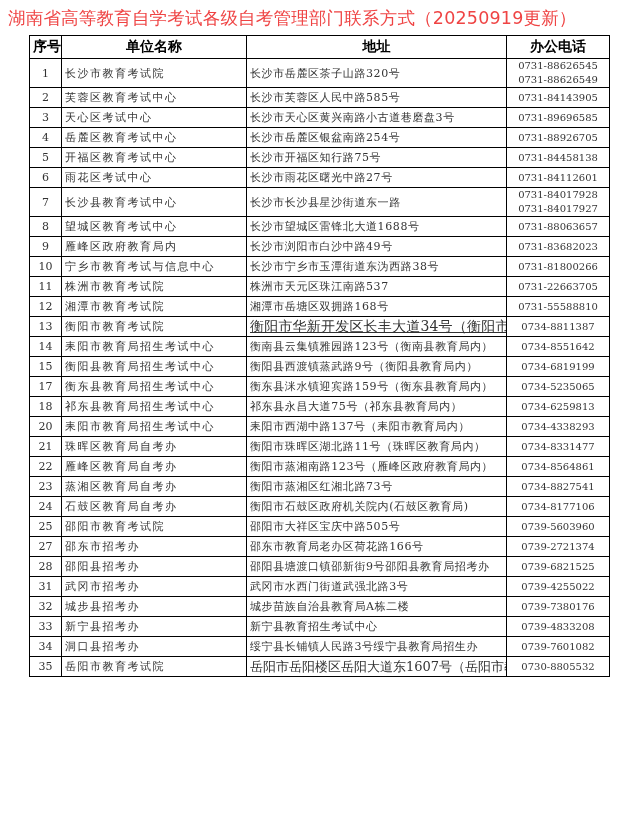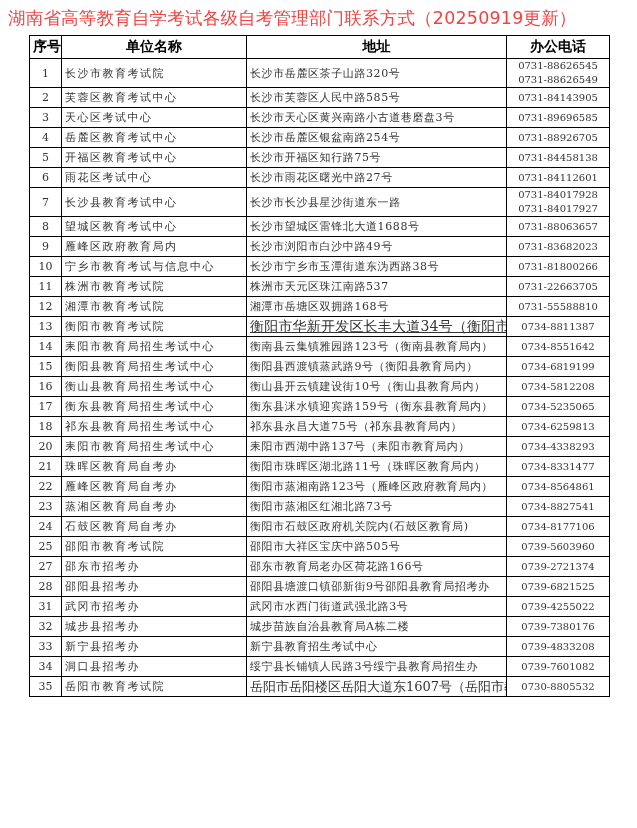--- a/index.html
+++ b/index.html
@@ -183,28 +183,20 @@
       </tr>
       <tr>
         <td class="seq">15</td>
         <td class="name">衡阳县教育局招生考试中心</td>
         <td class="addr">衡阳县西渡镇蒸武路9号（衡阳县教育局内）</td>
         <td class="phone">
           <span class="phone-line">0734-6819199</span>
         </td>
       </tr>
       <tr>
-        <td class="seq">16</td>
-        <td class="name">衡山县教育局招生考试中心</td>
-        <td class="addr">衡山县开云镇建设街10号（衡山县教育局内）</td>
-        <td class="phone">
-          <span class="phone-line">0734-5812208</span>
-        </td>
-      </tr>
-      <tr>
         <td class="seq">17</td>
         <td class="name">衡东县教育局招生考试中心</td>
         <td class="addr">衡东县洣水镇迎宾路159号（衡东县教育局内）</td>
         <td class="phone">
           <span class="phone-line">0734-5235065</span>
         </td>
       </tr>
       <tr>
         <td class="seq">18</td>
         <td class="name">祁东县教育局招生考试中心</td>

